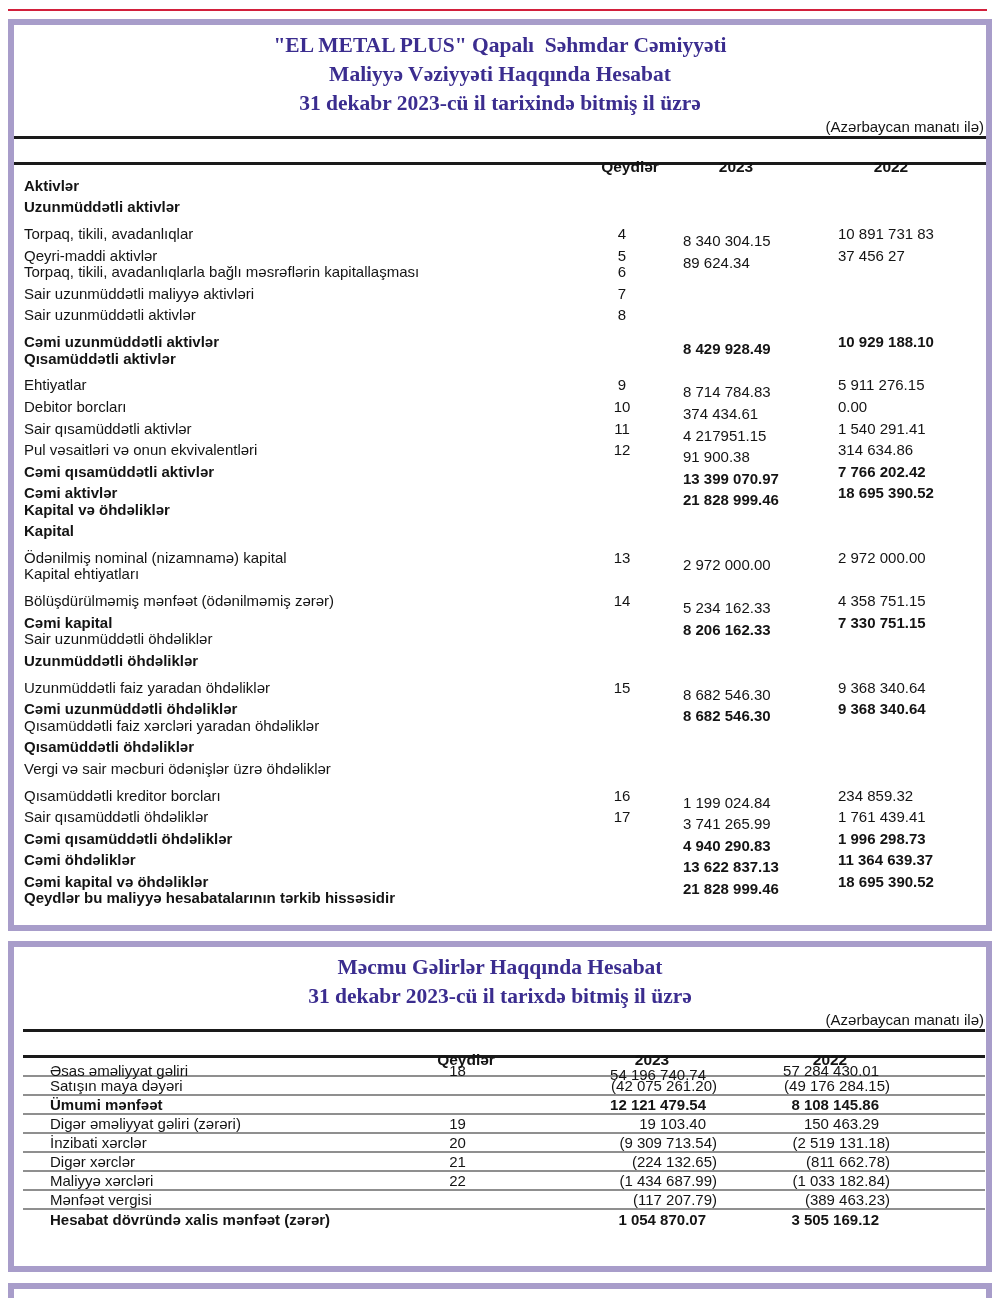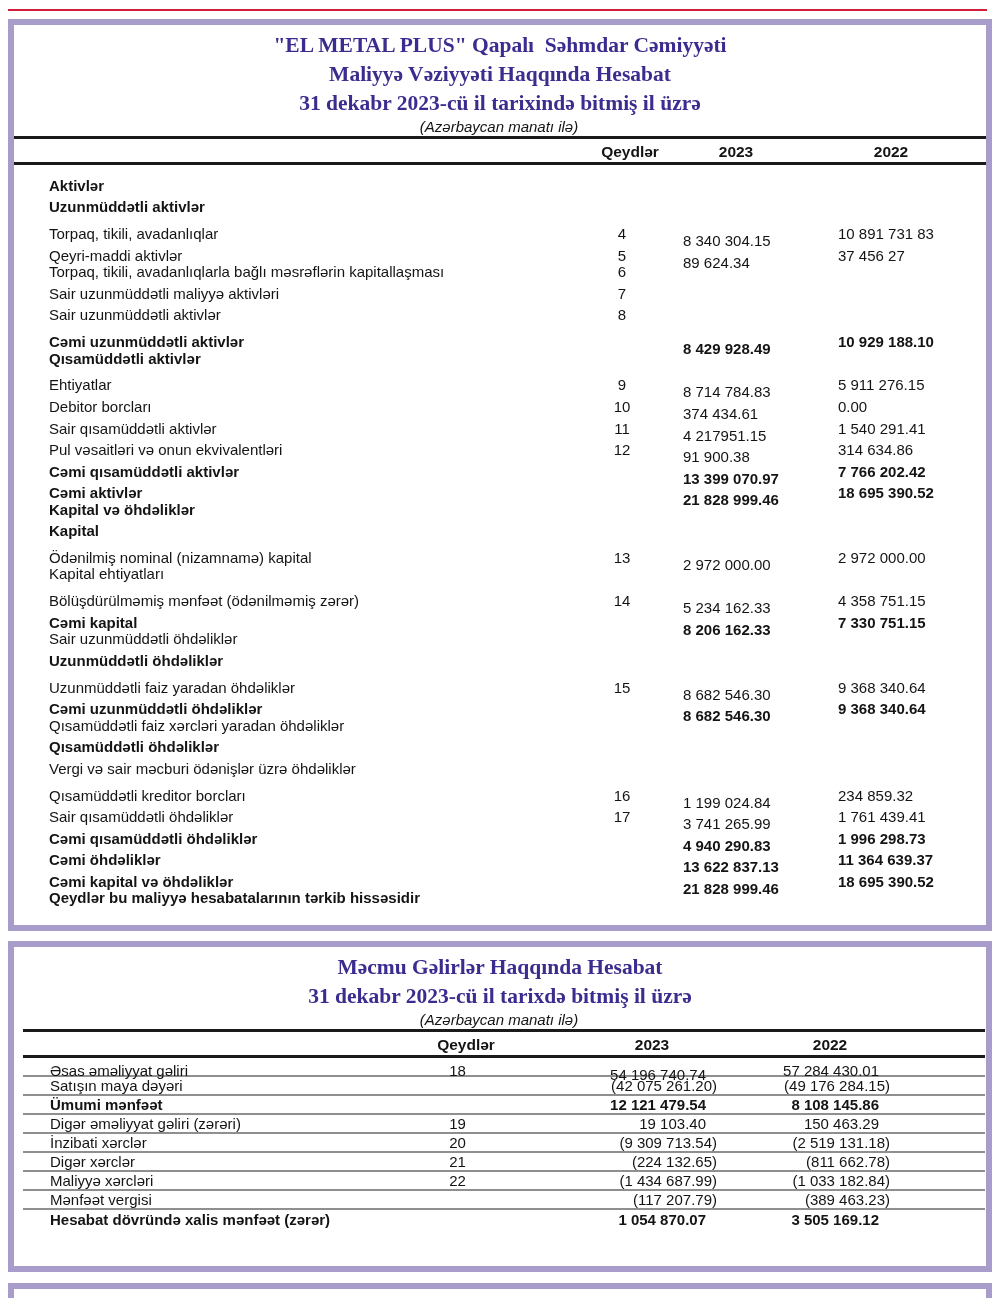--- a/index.html
+++ b/index.html
@@ -15,37 +15,37 @@
   }
   .panel-bs  { top:19px;  height:912px; }
   .panel-is  { top:941px; height:331px; }
   .panel-next{ top:1283px; height:60px; }
   .title {
     font-family:"Liberation Serif", serif; font-weight:bold; color:#3b2d8f;
     text-align:center; font-size:21.5px; line-height:29px; white-space:pre-wrap;
   }
   .title-block { margin-top:6px; }
   .currency {
-    text-align:center; font-style:italic; font-size:15px; line-height:18px;
+    text-align:right; font-size:15px; line-height:18px;
     height:18px; padding-right:2px;
   }
   
   .hdr {
     position:relative; height:23px;
     border-top:3px solid #1a1a1a; border-bottom:3px solid #1a1a1a;
     font-weight:bold; font-size:15.5px;
   }
-  .hdr span { position:absolute; top:4px; transform:translateX(-50%); white-space:nowrap; }
+  .hdr span { position:absolute; top:19px; transform:translateX(-50%); white-space:nowrap; }
   
   .rows-bs { padding-top:10px; }
   .bs-row {
     display:grid; grid-template-columns:566px 84px 156px 166px;
     height:21.6px; align-items:center; font-size:15px; line-height:18px;
   }
-  .bs-row .lbl  { padding-left:35px; white-space:nowrap; }
+  .bs-row .lbl  { padding-left:10px; white-space:nowrap; }
   .bs-row .note { text-align:center; }
   .bs-row .v23  { padding-left:19px; white-space:nowrap;margin-top:14px; }
   .bs-row .v22  { padding-left:18px; white-space:nowrap; }
   .bold { font-weight:bold; }
   
   .tbl2 { margin-left:9px; width:962px; }
   .rows-is .bs2-row {
     display:grid; grid-template-columns:397px 75px 222px 173px;
     height:19px; box-sizing:border-box; align-items:center;
     font-size:15px; border-bottom:2px solid #8f8f8f;

